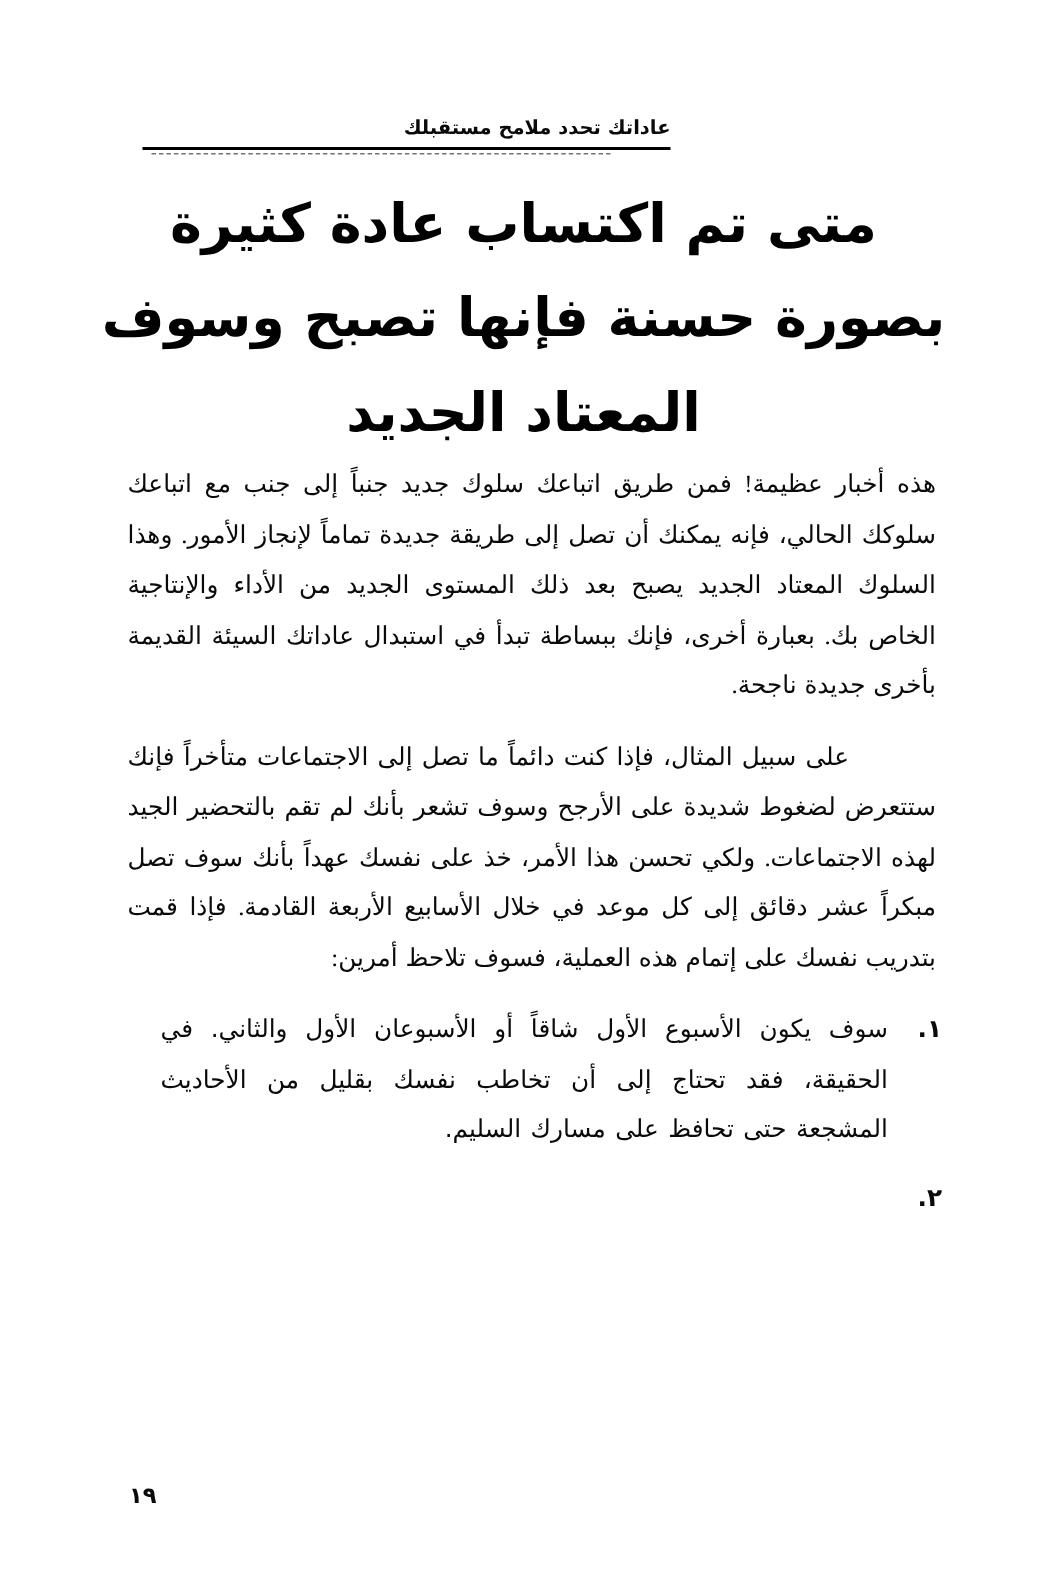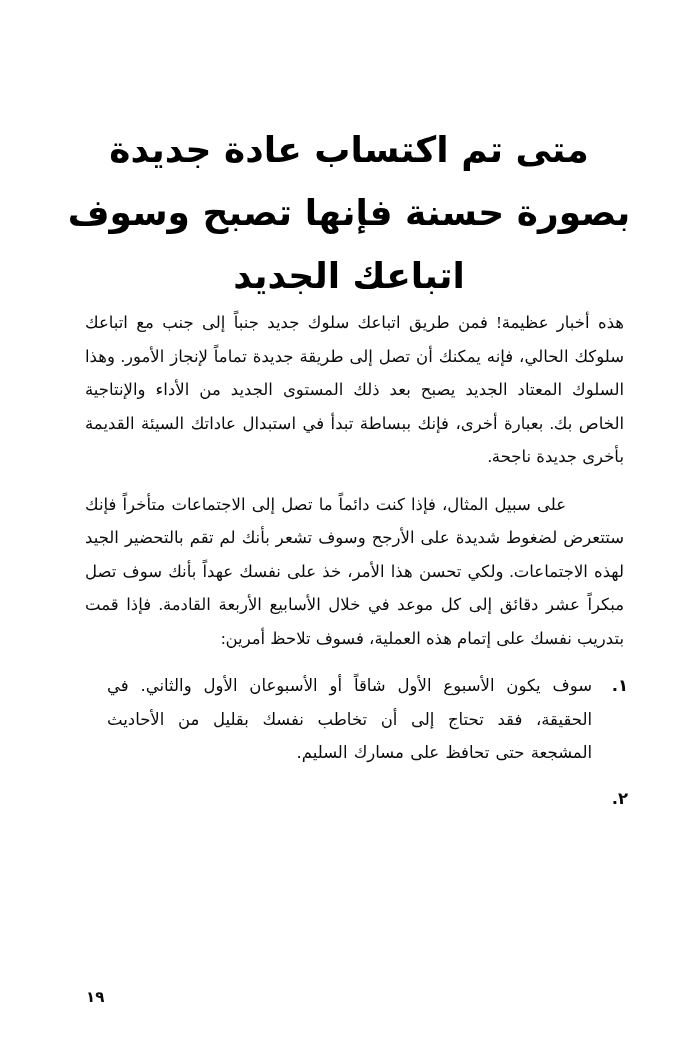--- a/index.html
+++ b/index.html
@@ -100,25 +100,26 @@
     font-size: 15px;
     font-weight: bold;
     direction: rtl;
   }
 </style>
 </head>
 <body>
 
 <div class="scan-page">
 
+  <div class="running-head">عاداتك تحدد ملامح مستقبلك</div>
 
   <h1 class="chapter-title" style="margin:0;">
-    <div>متى تم اكتساب عادة جديدة</div>
+    <div>متى تم اكتساب عادة كثيرة</div>
     <div>بصورة حسنة فإنها تصبح وسوف</div>
-    <div>اتباعك الجديد</div>
+    <div>المعتاد الجديد</div>
   </h1>
 
   <div class="text-column">
 
     <p class="para">هذه أخبار عظيمة! فمن طريق اتباعك سلوك جديد جنباً إلى جنب مع اتباعك سلوكك الحالي، فإنه يمكنك أن تصل إلى طريقة جديدة تماماً لإنجاز الأمور. وهذا السلوك المعتاد الجديد يصبح بعد ذلك المستوى الجديد من الأداء والإنتاجية الخاص بك. بعبارة أخرى، فإنك ببساطة تبدأ في استبدال عاداتك السيئة القديمة بأخرى جديدة ناجحة.</p>
 
     <p class="para indented">على سبيل المثال، فإذا كنت دائماً ما تصل إلى الاجتماعات متأخراً فإنك ستتعرض لضغوط شديدة على الأرجح وسوف تشعر بأنك لم تقم بالتحضير الجيد لهذه الاجتماعات. ولكي تحسن هذا الأمر، خذ على نفسك عهداً بأنك سوف تصل مبكراً عشر دقائق إلى كل موعد في خلال الأسابيع الأربعة القادمة. فإذا قمت بتدريب نفسك على إتمام هذه العملية، فسوف تلاحظ أمرين:</p>
 
     <div class="numbered-list">
 

